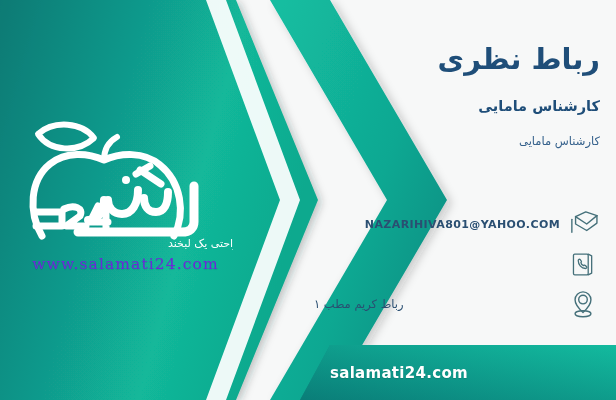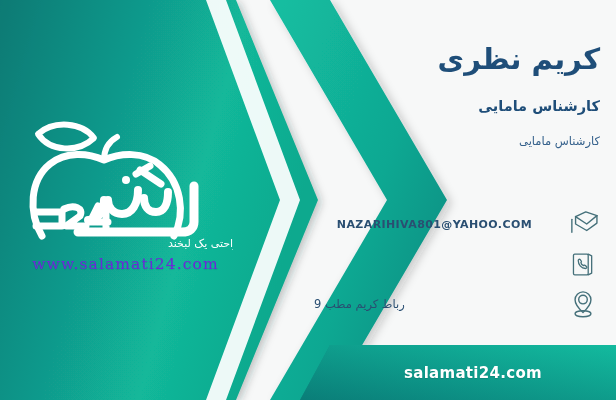--- a/index.html
+++ b/index.html
@@ -105,21 +105,20 @@
     top: 204px;
     width: 290px;
   }
   .contact-row {
     display: flex;
     flex-direction: row;
     align-items: center;
     justify-content: flex-start;
     height: 40px;
     direction: rtl;
-    gap: 28px;
   }
   .contact-icon {
     width: 34px;
     height: 36px;
     flex: 0 0 34px;
     display: flex;
     align-items: center;
     justify-content: center;
     margin-left: 6px;
   }
@@ -154,21 +153,21 @@
     bottom: 0;
     width: 616px;
     height: 60px;
     pointer-events: none;
   }
   .footer-text {
     position: absolute;
     left: 330px;
     right: 0;
     bottom: 18px;
-    text-align: center;
+    text-align: left;
     color: #ffffff;
     font-size: 15px;
     font-weight: bold;
     direction: ltr;
     letter-spacing: .3px;
     text-shadow: 0 1px 1px rgba(0,0,0,.12);
   }
 </style>
 </head>
 <body>
@@ -244,21 +243,21 @@
       </g>
 
       <text x="150" y="139" text-anchor="end" fill="#ffffff" font-size="11" font-family="DejaVu Sans, Liberation Sans, sans-serif" direction="rtl">به راحتی یک لبخند</text>
     </svg>
 
     <div class="logo-url">www.salamati24.com</div>
   </div>
 
   <div class="content">
 
-    <div class="name">کریم نظری</div>
+    <div class="name">رباط نظری</div>
 
     <div class="role-primary">کارشناس مامایی</div>
 
     <div class="role-secondary">کارشناس مامایی</div>
 
     <div class="contacts">
 
       <div class="contact-row">
         <span class="contact-icon">
           <svg viewBox="0 0 32 28" width="30" height="26">
@@ -297,21 +296,21 @@
             <g fill="none" stroke="#45707a" stroke-width="1.5" stroke-linecap="round" stroke-linejoin="round">
               <path d="M15,3 C10.3,3 6.5,6.8 6.5,11.5
                        C6.5,17.5 15,25 15,25
                        C15,25 23.5,17.5 23.5,11.5
                        C23.5,6.8 19.7,3 15,3 Z"></path>
               <circle cx="15" cy="11.3" r="4.6"></circle>
               <ellipse cx="15" cy="26.5" rx="8.5" ry="3.2"></ellipse>
             </g>
           </svg>
         </span>
-        <span class="contact-text fa">رباط کریم مطب 9</span>
+        <span class="contact-text fa">رباط کریم مطب ۱</span>
       </div>
 
     </div>
   </div>
 
   <div class="footer">
     <div class="footer-text">salamati24.com</div>
   </div>
 
 </div>

